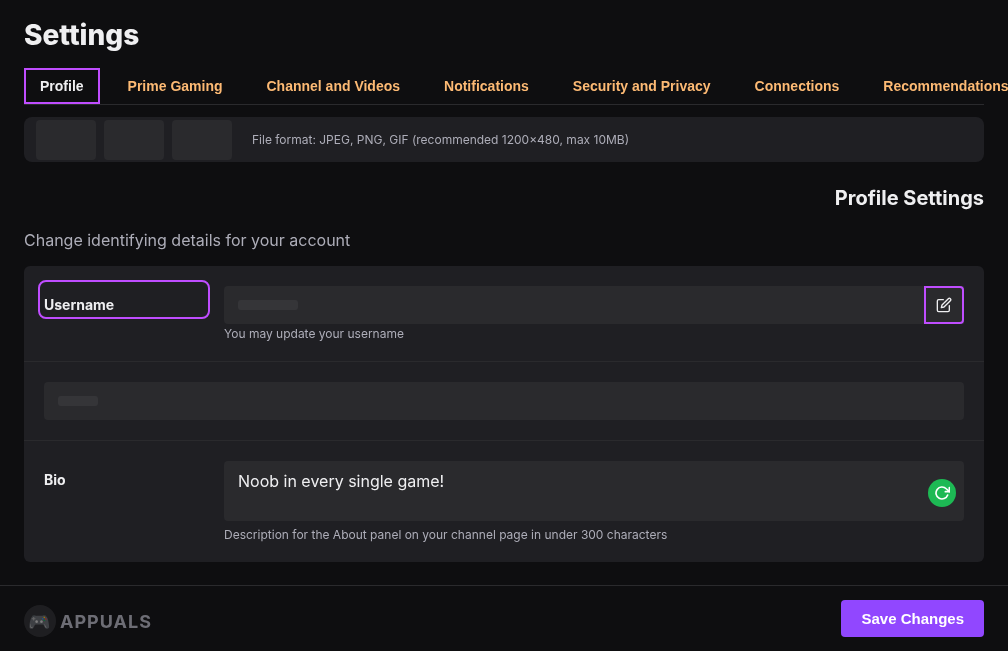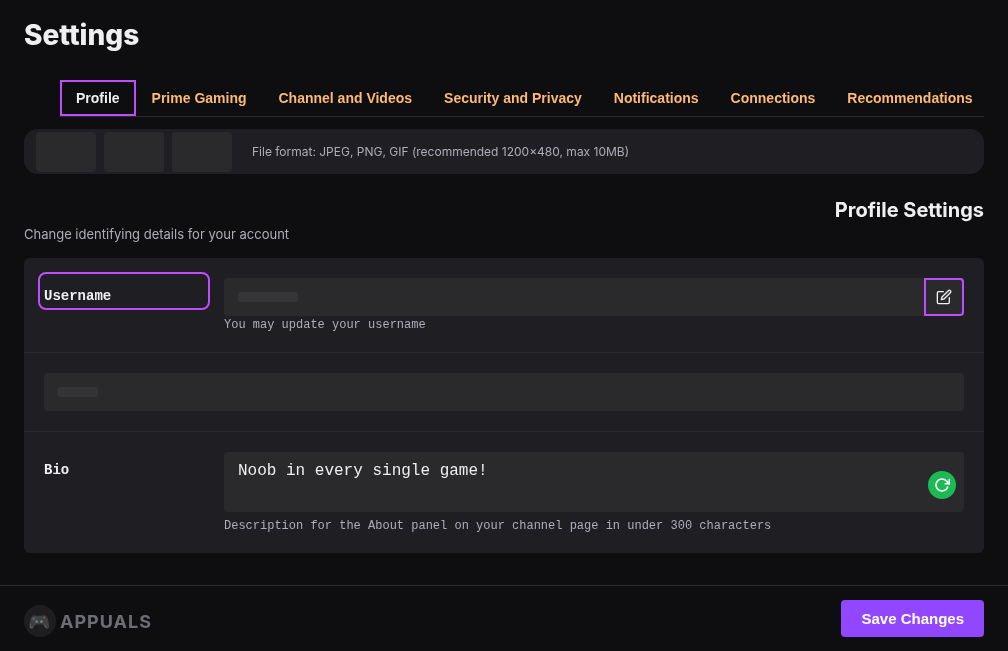--- a/index.html
+++ b/index.html
@@ -21,30 +21,29 @@
     
     .header {
       padding: 18px 24px 0 24px;
       background: #0e0e10;
     }
 
     .page-title {
       font-size: 28px;
       font-weight: 800;
       color: #efeff1;
-      margin-bottom: 28px;
+      margin-bottom: 16px;
     }
 
     
     .nav-tabs {
       display: flex;
-      gap: 0;
+      gap: 12px;
       border-bottom: 1px solid #2a2a2d;
       padding: 0;
-      margin-left: 36px;
     }
 
     .nav-tab {
       padding: 10px 16px;
       font-size: 14px;
       font-weight: 600;
       color: #fdba74;
       cursor: pointer;
       border: none;
       background: none;
@@ -63,21 +62,21 @@
     .main-content {
       flex: 1;
       padding: 0 24px;
       overflow-y: auto;
       background: #0e0e10;
     }
 
     
     .image-upload-area {
       background: #1f1f23;
-      border-radius: 14px;
+      border-radius: 8px;
       height: 45px;
       margin-top: 12px;
       display: flex;
       align-items: center;
       padding: 8px 12px;
       overflow: hidden;
     }
 
     .image-thumbnails {
       display: flex;
@@ -104,40 +103,39 @@
     }
 
     .section-title {
       font-size: 20px;
       font-weight: 700;
       color: #efeff1;
       text-align: right;
     }
 
     .section-subtitle {
-      font-size: 13px;
+      font-size: 16px;
       color: #adadb8;
-      margin-top: 4px;
+      margin-top: 20px;
       margin-bottom: 16px;
     }
 
     
     .settings-table {
       background: #1f1f23;
       border-radius: 6px;
       overflow: hidden;
     }
 
     .settings-row {
       display: flex;
       align-items: flex-start;
       padding: 20px 20px;
       border-bottom: 1px solid #2a2a2d;
       gap: 20px;
-      font-family: Liberation Mono, monospace;
     }
 
     .settings-row:last-child {
       border-bottom: none;
     }
 
     .row-label {
       width: 160px;
       min-width: 160px;
       font-size: 14px;
@@ -308,22 +306,22 @@
 
 <div class="page-container">
 
   <div class="header">
     <h1 class="page-title">Settings</h1>
 
     <nav class="nav-tabs">
       <button class="nav-tab active">Profile</button>
       <button class="nav-tab">Prime Gaming</button>
       <button class="nav-tab">Channel and Videos</button>
+      <button class="nav-tab">Notifications</button>
       <button class="nav-tab">Security and Privacy</button>
-      <button class="nav-tab">Notifications</button>
       <button class="nav-tab">Connections</button>
       <button class="nav-tab">Recommendations</button>
     </nav>
   </div>
 
   <div class="main-content">
 
     <div class="image-upload-area">
       <div class="image-thumbnails">
         <div class="image-thumb"></div>

